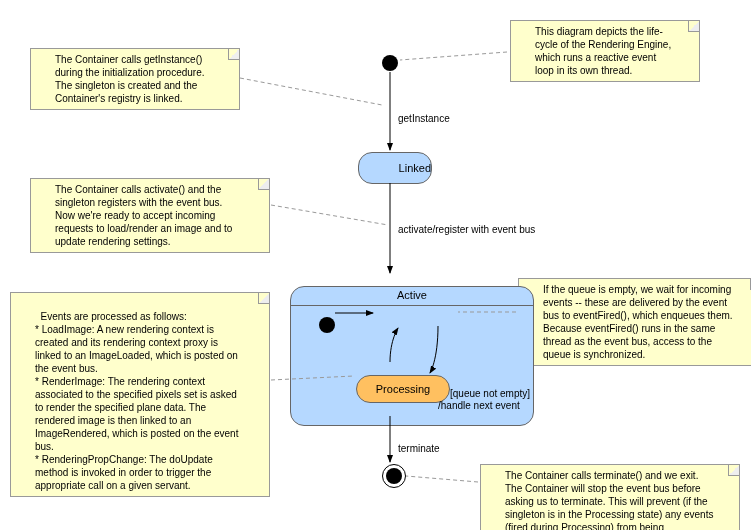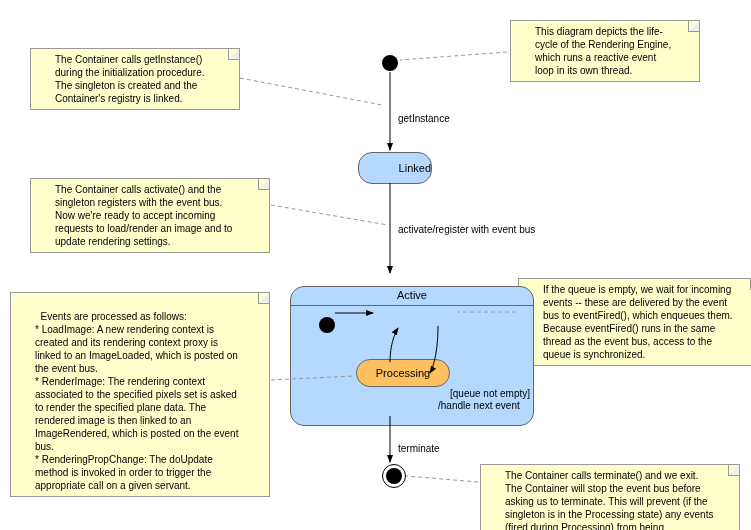--- a/index.html
+++ b/index.html
@@ -142,21 +142,21 @@
 <div class="initial" style="left:382px; top:55px;"></div>
 
 <div class="state state-linked" style="left:358px; top:152px; width:72px; height:30px;">
   <span>Linked</span>
 </div>
 
 <div class="composite" style="left:290px; top:275px; width:244px; height:140px;margin-top:11px;">
   <div class="composite-title">Active</div>
   <div class="composite-divider"></div>
   <div class="initial" style="left:28px; top:30px;"></div>
-  <div class="state" style="left:65px; top:72px; width:92px; height:26px;">
+  <div class="state" style="left:65px; top:88px; width:92px; height:26px;">
     <span>Processing</span>
   </div>
 </div>
 
 <div class="final" style="left:382px; top:464px;"></div>
 
 <div class="edge-label" style="left:398px; top:113px;">getInstance</div>
 <div class="edge-label" style="left:398px; top:224px;">activate/register with event bus</div>
 <div class="edge-label" style="left:398px; top:443px;">terminate</div>
 <div class="edge-label" style="left:438px; top:388px;padding-left:12px;">[queue not empty]</div>

